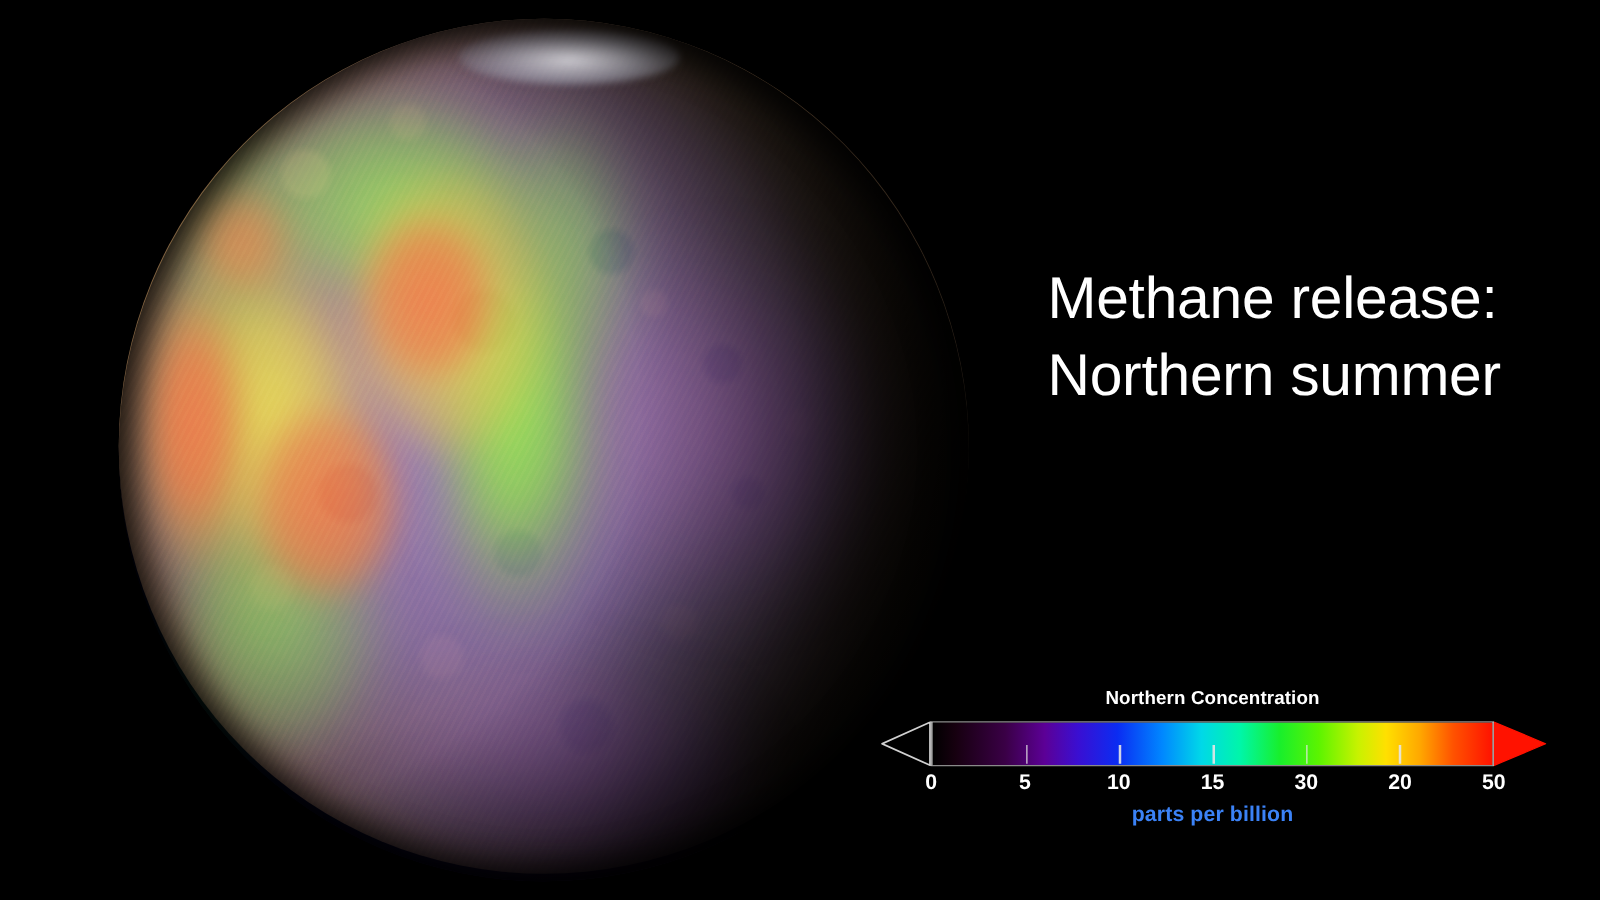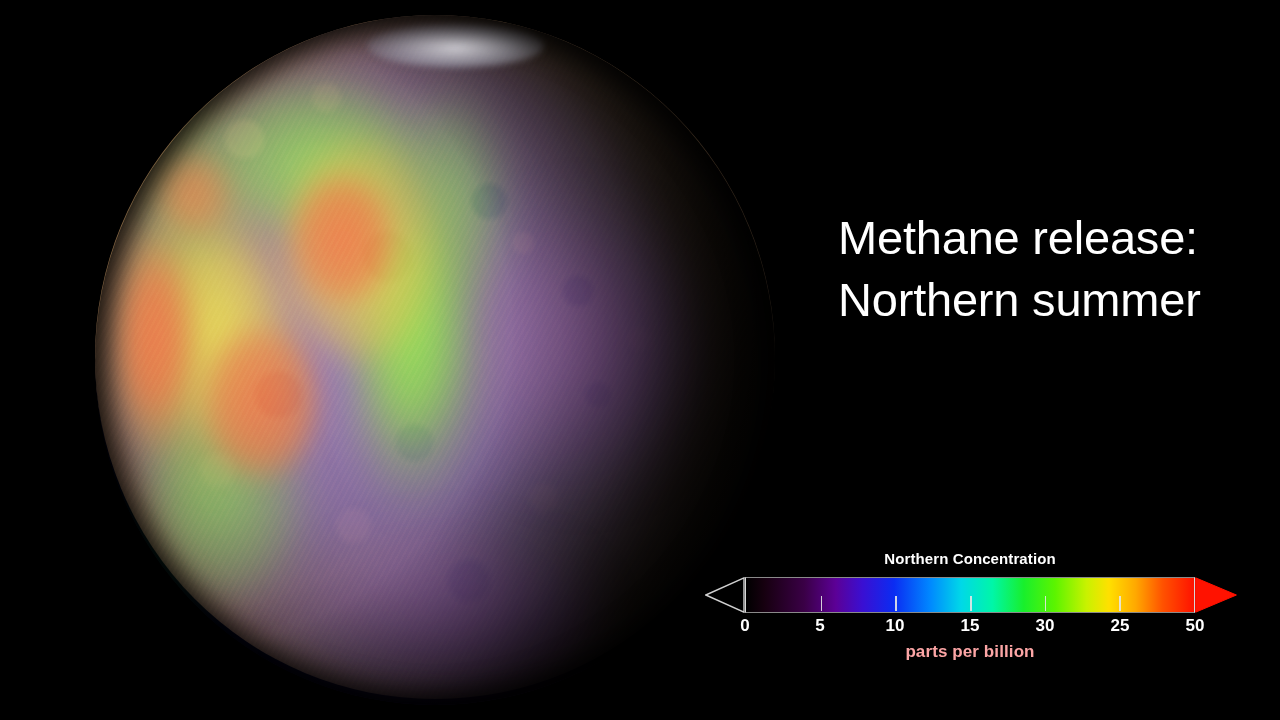--- a/index.html
+++ b/index.html
@@ -213,21 +213,21 @@
   .tickmark{
     position:absolute;bottom:1px;width:1.5px;height:15px;
     background:#e6e6e6;opacity:.9;
   }
   #ticklabels{position:relative;height:24px;margin-top:2px;}
   .ticklabel{
     position:absolute;top:0;transform:translateX(-50%);
     color:#fff;font-size:17px;font-weight:bold;
   }
   #units{
-    color:#fca5a5;font-size:17px;font-weight:bold;text-align:center;
+    color:#3b82f6;font-size:17px;font-weight:bold;text-align:center;
     margin-top:2px;letter-spacing:.1px;
   }
 </style>
 </head>
 <body>
 
 <div id="stage">
 
   <div id="globe-wrap">
     <div id="globe-base" class="globe-layer"></div>
@@ -285,21 +285,21 @@
       </svg>
 
     </div>
 
     <div id="ticklabels">
       <span class="ticklabel" style="left:40px">0</span>
       <span class="ticklabel" style="left:115px">5</span>
       <span class="ticklabel" style="left:190px">10</span>
       <span class="ticklabel" style="left:265px">15</span>
       <span class="ticklabel" style="left:340px">30</span>
-      <span class="ticklabel" style="left:415px">25</span>
+      <span class="ticklabel" style="left:415px">20</span>
       <span class="ticklabel" style="left:490px">50</span>
     </div>
 
     <div id="units">parts per billion</div>
 
   </div>
 
 </div>
 
 </body></html>

